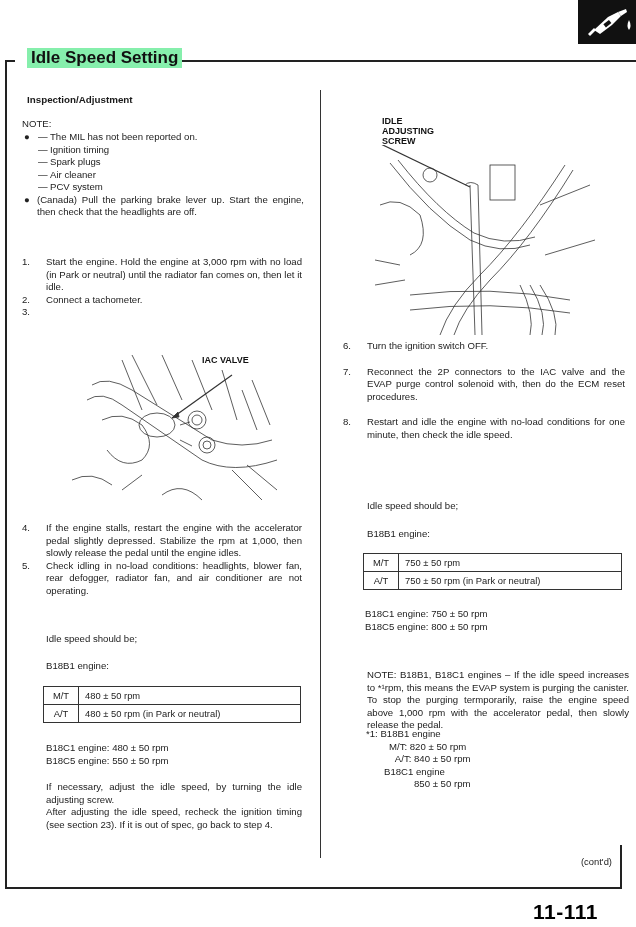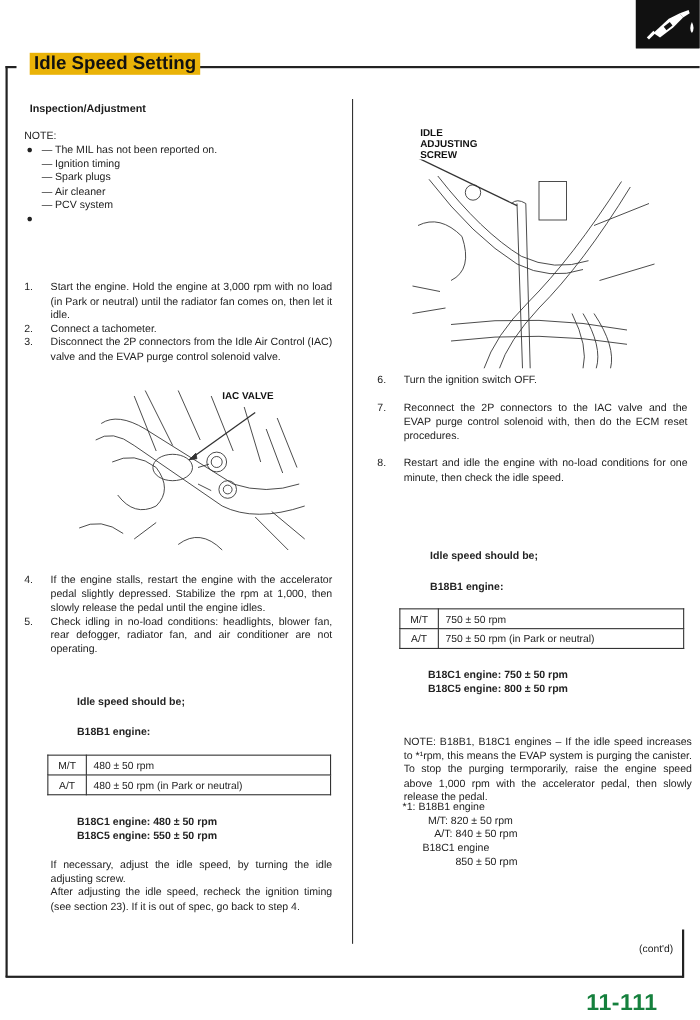--- a/index.html
+++ b/index.html
@@ -18,55 +18,55 @@
   
   .frame-left { left: 5px; top: 60px; width: 2px; height: 828px; background: #222; }
   .frame-top-left-tick { left: 5px; top: 60px; width: 10px; height: 2px; background: #222; }
   .frame-top-right { left: 180px; top: 60px; width: 456px; height: 2px; background: #222; }
   .frame-bottom { left: 5px; top: 887px; width: 616px; height: 2px; background: #222; }
   .frame-right-bottom { left: 620px; top: 845px; width: 2px; height: 44px; background: #222; }
   .col-divider { left: 320px; top: 90px; width: 1px; height: 768px; background: #333; }
 
   .section-title {
     left: 27px; top: 48px; font-size: 17px; font-weight: bold; letter-spacing: 0;
-    color: #111; background: #eab308; padding: 0 4px;
+    color: #111; background: #86efac; padding: 0 4px;
   }
 
   .text { font-size: 9.6px; line-height: 12.5px; color: #222; }
 
   .sub-heading { left: 27px; top: 94px; font-size: 9.8px; font-weight: bold; }
 
   .note-label { left: 22px; top: 118px; }
   .note-list { left: 22px; top: 131px; width: 282px; }
   .note-list .row { position: relative; padding-left: 15px; }
   .note-list .row.dash { padding-left: 28px; }
   .note-list .row .dot { position: absolute; left: 2px; top: 0; }
   .note-list .row .dsh { position: absolute; left: 16px; top: 0; }
   .step { position: relative; padding-left: 24px; text-align: justify; }
   .step .num { position: absolute; left: 0; top: 0; }
 
   .steps-a { left: 22px; top: 256px; width: 280px; }
   .steps-b { left: 22px; top: 522px; width: 280px; }
   .fig-label { font-size: 9px; font-weight: bold; color: #111; line-height: 10px; }
 
-  .spec-label { font-size: 9.6px; font-weight: bold; margin-left: 24px; }
+  .spec-label { font-size: 9.6px; font-weight: normal; }
   table.spec {
     position: absolute; border-collapse: collapse; font-size: 9.4px; color: #222;
   }
   table.spec td { border: 1px solid #333; padding: 2px 6px; height: 13px; }
   table.spec td.k { width: 22px; text-align: center; }
 
   .steps-r { left: 343px; top: 340px; width: 282px; }
   .r-note { left: 367px; top: 461px; width: 262px; }
   .r-note2 { left: 367px; top: 648px; width: 262px; text-align: justify; margin-top: 21px; }
   .footnote { left: 366px; top: 728px; }
   .footnote .line { white-space: nowrap; }
 
   .contd { left: 581px; top: 856px; font-size: 9.4px; }
-  .page-num { left: 533px; top: 900px; font-size: 21px; font-weight: bold; letter-spacing: 0.5px; color: #15803d; }
+  .page-num { left: 533px; top: 900px; font-size: 21px; font-weight: bold; letter-spacing: 0.5px; color: #000000; }
 </style>
 </head>
 <body>
 
 <div class="abs fuel-badge">
   <svg viewBox="0 0 58 44">
     <rect width="58" height="44" fill="#111"></rect>
     <path d="M10 34 L16 28 L18 30 L12 36 Z" fill="#fff"></path>
     <path d="M16 30 L30 17 L40 12 L43 16 L34 25 L22 34 Z" fill="#fff"></path>
     <path d="M40 12 L48 9 L49 12 L43 16 Z" fill="#fff"></path>
@@ -91,27 +91,28 @@
   <div class="row">
     <span class="dot">●</span>
   </div>
   <div class="row dash"><span class="dsh">—</span><span>The MIL has not been reported on.</span></div>
   <div class="row dash"><span class="dsh">—</span><span>Ignition timing</span></div>
   <div class="row dash"><span class="dsh">—</span><span>Spark plugs</span></div>
   <div class="row dash"><span class="dsh">—</span><span>Air cleaner</span></div>
   <div class="row dash"><span class="dsh">—</span><span>PCV system</span></div>
   <div class="row" style="text-align:justify">
     <span class="dot">●</span>
+    <span>(Canada) Pull the parking brake lever up. Start the engine, then check that the headlights are off.</span>
   </div>
 </div>
 
 <div class="abs text steps-a">
   <div class="step"><span class="num">1.</span><span>Start the engine. Hold the engine at 3,000 rpm with no load (in Park or neutral) until the radiator fan comes on, then let it idle.</span></div>
   <div class="step"><span class="num">2.</span><span>Connect a tachometer.</span></div>
-  <div class="step"><span class="num">3.</span><span>Disconnect the 2P connectors from the Idle Air Control (IAC) valve and the EVAP purge control solenoid valve.</span></div>
+  <div class="step"><span class="num">3.</span></div>
 </div>
 
 <div class="abs" style="left:62px; top:350px; width:220px; height:160px;">
   <svg width="220" height="160" viewBox="0 0 220 160" fill="none" stroke="#333" stroke-width="0.8">
     <path d="M30 35 Q45 25 70 40 L150 90 Q180 100 210 90"></path>
     <path d="M25 50 Q40 40 60 55 L140 110 Q170 125 215 110"></path>
     <path d="M60 10 L80 60 M70 5 L95 55 M100 5 L120 50 M130 10 L150 60 M160 20 L175 70"></path>
     <path d="M40 70 Q60 60 80 75 Q95 95 80 110 Q60 120 45 100"></path>
     <ellipse cx="95" cy="75" rx="18" ry="12"></ellipse>
     <circle cx="135" cy="70" r="9"></circle>

